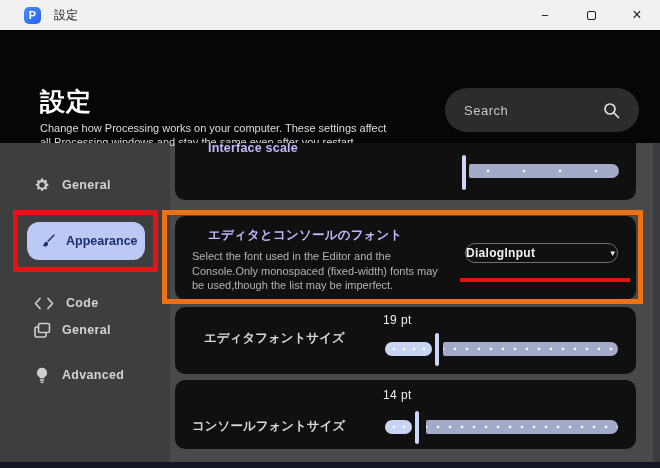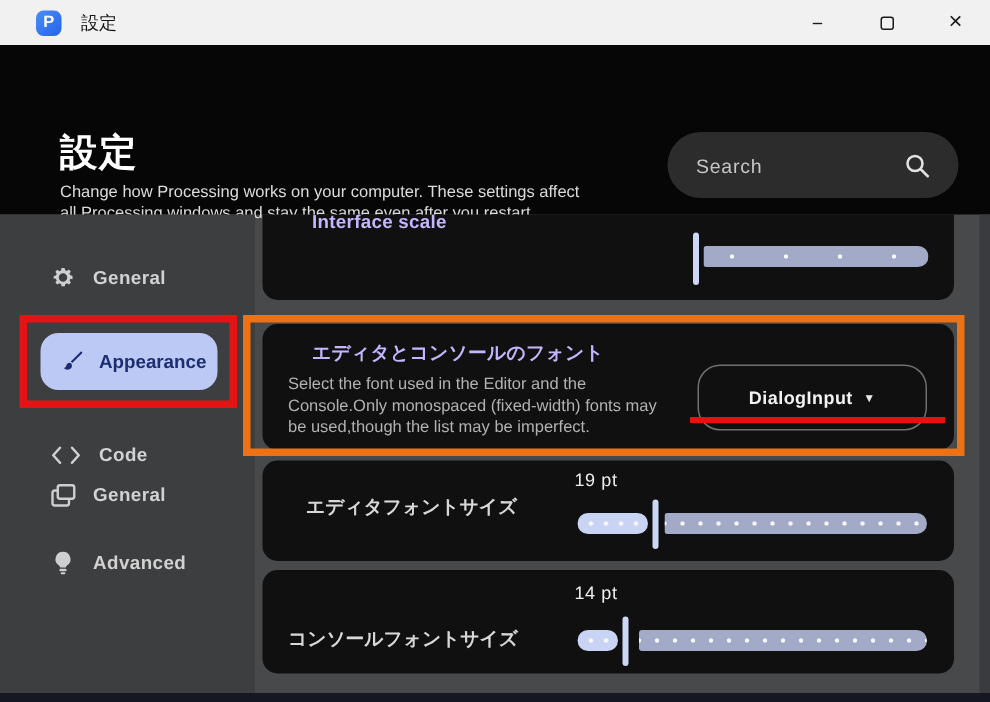--- a/index.html
+++ b/index.html
@@ -66,24 +66,24 @@
   #card-scale .card-title { margin-top:-2px; }
   #card-scale .card-desc { margin-top:5px; }
 
   #card-font { height:84px; margin-top:16px; padding:11px 0 0 17px; }
   #card-font .card-desc { margin-top:5px; width:255px; }
   .orange-box {
     position:absolute; left:-13px; right:-7px; top:-6px; bottom:-4px;
     border:5px solid #ee7214; pointer-events:none; z-index:5;
   }
   .dropdown {
-    position:absolute; left:290px; top:27px; width:153px; height:44px;
+    position:absolute; left:290px; top:27px; width:153px; height:20px;
     border:1.5px solid #707070; border-radius:15px; background:transparent;
     color:#f2f2f2; font-size:12px; font-weight:700; letter-spacing:.3px;
-    display:flex; align-items:center; justify-content:center; gap:7px; cursor:pointer;
+    display:flex; align-items:center; justify-content:space-between; gap:7px; cursor:pointer;
     font-family:"Liberation Sans","DejaVu Sans",sans-serif;
   }
   .dropdown .caret { font-size:8px; color:#e8e8e8; }
   .red-underline { position:absolute; left:285px; top:62px; width:170px; height:4px; background:#e81111; z-index:5; }
 
   #card-editor { height:67px; margin-top:7px; }
   #card-console { height:69px; margin-top:6px; }
   .row-label { position:absolute; left:17px; font-size:12.5px; color:#d8d8d8; font-weight:600; }
   .pt-value { position:absolute; left:208px; font-size:12px; color:#eeeeee; letter-spacing:.4px; }
 

